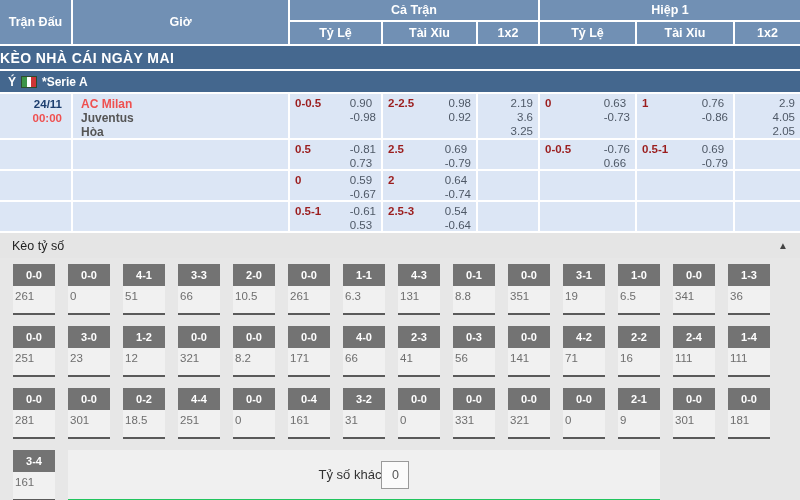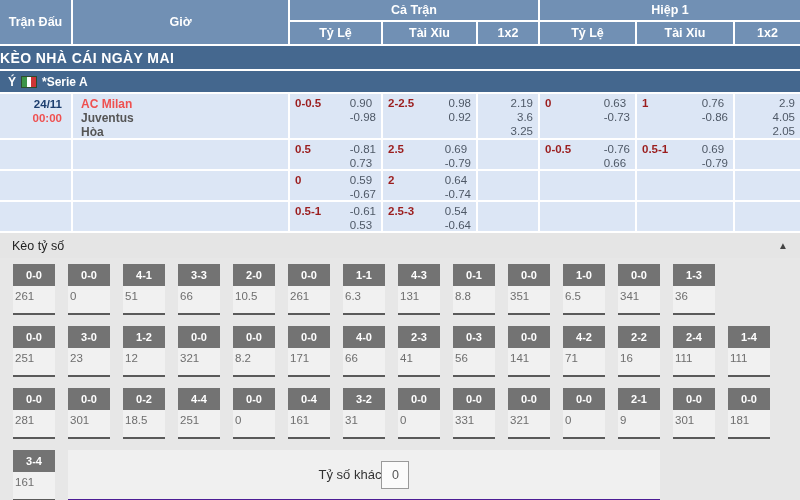--- a/index.html
+++ b/index.html
@@ -41,21 +41,21 @@
   .sbar{margin-top:2px;height:25px;background:#e5e5e5;display:flex;align-items:center;
         justify-content:space-between;padding:0 12px;font-size:12.5px;color:#222;}
   .tri{font-size:10px;color:#444;cursor:pointer;}
   .ssec{background:#e7e7e7;height:242px;padding:6px 0 0 13px;box-sizing:border-box;}
   .score-row{display:flex;gap:13px;margin-bottom:11px;}
   .score-cell{width:42px;height:51px;background:#f1f1f1;border-bottom:2px solid #5a5a5a;
               box-sizing:border-box;cursor:pointer;}
   .score-head{height:22px;background:#737373;color:#fff;font-weight:bold;font-size:11px;
               display:flex;align-items:center;justify-content:center;}
   .score-val{height:27px;padding:4px 0 0 2px;font-size:11.5px;color:#6e6e6e;box-sizing:border-box;}
-  .wide-cell{width:592px;height:51px;background:#f0f0f0;border-bottom:2px solid #4c1d95;
+  .wide-cell{width:592px;height:51px;background:#f0f0f0;border-bottom:2px solid #22c55e;
              box-sizing:border-box;display:flex;align-items:center;justify-content:center;}
   .other-label{font-size:13px;color:#333;}
   .other-box{width:26px;height:26px;background:#fbfbfb;border:1px solid #9a9a9a;
              display:flex;align-items:center;justify-content:center;font-size:12.5px;color:#555;}
 </style>
 </head>
 <body>
 
 <div class="app">
 
@@ -248,20 +248,24 @@
           </div>
           <div class="score-cell">
             <div class="score-head">0-1</div>
             <div class="score-val">8.8</div>
           </div>
           <div class="score-cell">
             <div class="score-head">0-0</div>
             <div class="score-val">351</div>
           </div>
           <div class="score-cell">
+            <div class="score-head">3-1</div>
+            <div class="score-val">19</div>
+          </div>
+          <div class="score-cell">
             <div class="score-head">1-0</div>
             <div class="score-val">6.5</div>
           </div>
           <div class="score-cell">
             <div class="score-head">0-0</div>
             <div class="score-val">341</div>
           </div>
           <div class="score-cell">
             <div class="score-head">1-3</div>
             <div class="score-val">36</div>

